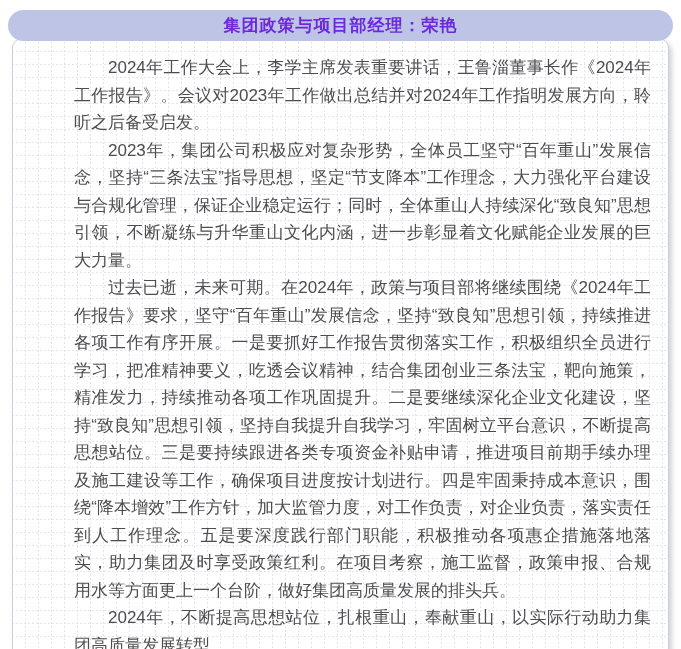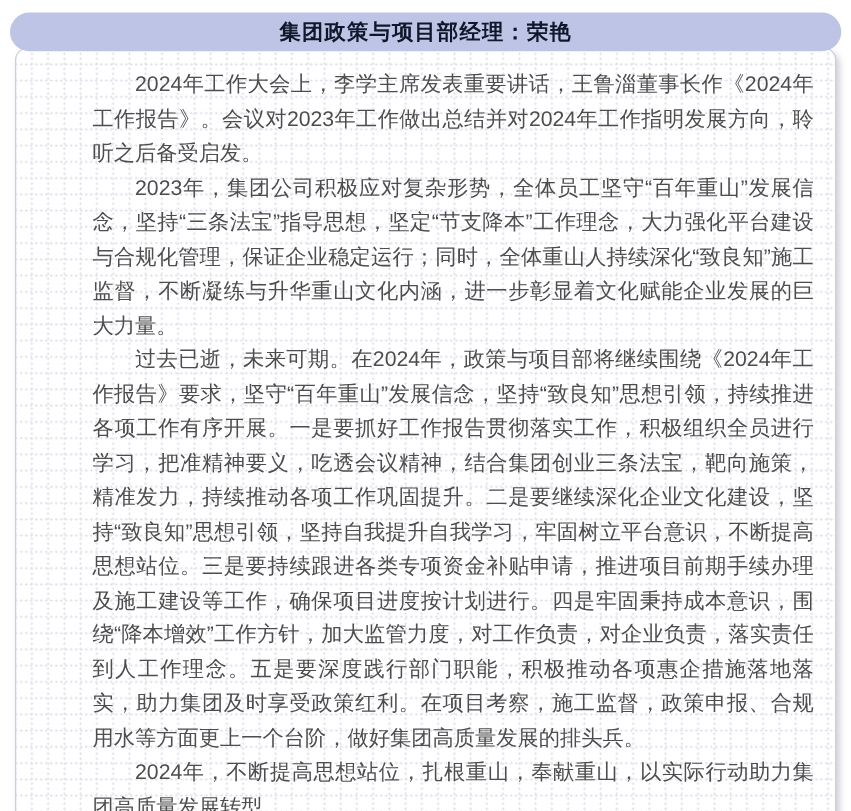--- a/index.html
+++ b/index.html
@@ -21,21 +21,21 @@
     position: relative;
     z-index: 2;
     height: 31px;
     border-radius: 16px;
     background: #bdc4e6;
     display: flex;
     align-items: center;
     justify-content: center;
   }
   .banner-title {
-    color: #0f172a;
+    color: #6d28d9;
     font-size: 17px;
     font-weight: bold;
     letter-spacing: 1px;
     line-height: 1;
   }
   .doc-panel {
     position: relative;
     z-index: 1;
     margin: -3px 4px 0 4px;
     min-height: 599px;
@@ -68,18 +68,18 @@
 </head>
 <body>
 
 <div class="page">
   <div class="banner">
     <span class="banner-title">集团政策与项目部经理：荣艳</span>
   </div>
   <div class="doc-panel">
     <div class="doc-body">
         <p class="para">2024年工作大会上，李学主席发表重要讲话，王鲁淄董事长作《2024年工作报告》。会议对2023年工作做出总结并对2024年工作指明发展方向，聆听之后备受启发。</p>
-        <p class="para">2023年，集团公司积极应对复杂形势，全体员工坚守“百年重山”发展信念，坚持“三条法宝”指导思想，坚定“节支降本”工作理念，大力强化平台建设与合规化管理，保证企业稳定运行；同时，全体重山人持续深化“致良知”施工监督，不断凝练与升华重山文化内涵，进一步彰显着文化赋能企业发展的巨大力量。</p>
+        <p class="para">2023年，集团公司积极应对复杂形势，全体员工坚守“百年重山”发展信念，坚持“三条法宝”指导思想，坚定“节支降本”工作理念，大力强化平台建设与合规化管理，保证企业稳定运行；同时，全体重山人持续深化“致良知”思想引领，不断凝练与升华重山文化内涵，进一步彰显着文化赋能企业发展的巨大力量。</p>
         <p class="para">过去已逝，未来可期。在2024年，政策与项目部将继续围绕《2024年工作报告》要求，坚守“百年重山”发展信念，坚持“致良知”思想引领，持续推进各项工作有序开展。一是要抓好工作报告贯彻落实工作，积极组织全员进行学习，把准精神要义，吃透会议精神，结合集团创业三条法宝，靶向施策，精准发力，持续推动各项工作巩固提升。二是要继续深化企业文化建设，坚持“致良知”思想引领，坚持自我提升自我学习，牢固树立平台意识，不断提高思想站位。三是要持续跟进各类专项资金补贴申请，推进项目前期手续办理及施工建设等工作，确保项目进度按计划进行。四是牢固秉持成本意识，围绕“降本增效”工作方针，加大监管力度，对工作负责，对企业负责，落实责任到人工作理念。五是要深度践行部门职能，积极推动各项惠企措施落地落实，助力集团及时享受政策红利。在项目考察，施工监督，政策申报、合规用水等方面更上一个台阶，做好集团高质量发展的排头兵。</p>
         <p class="para">2024年，不断提高思想站位，扎根重山，奉献重山，以实际行动助力集团高质量发展转型。</p>
       </div>
   </div>
 </div>
 
 </body></html>

